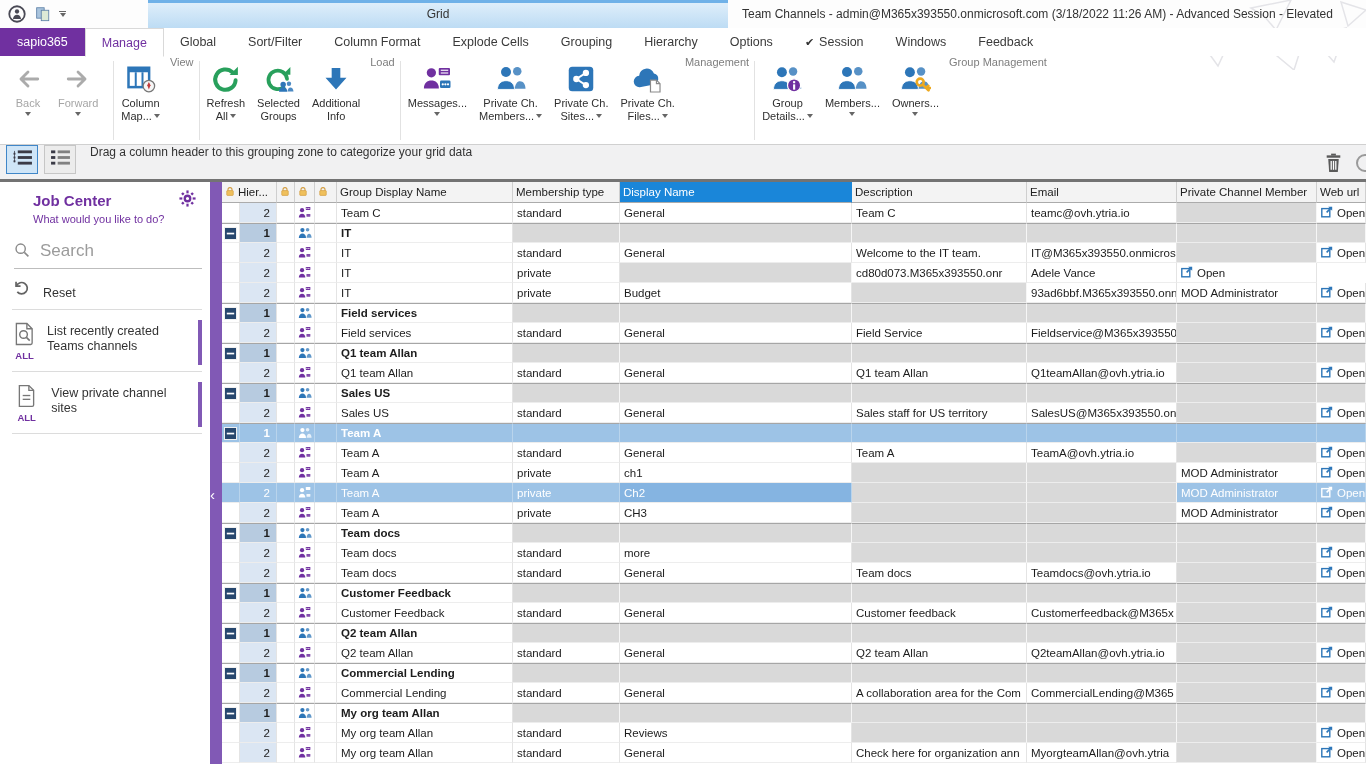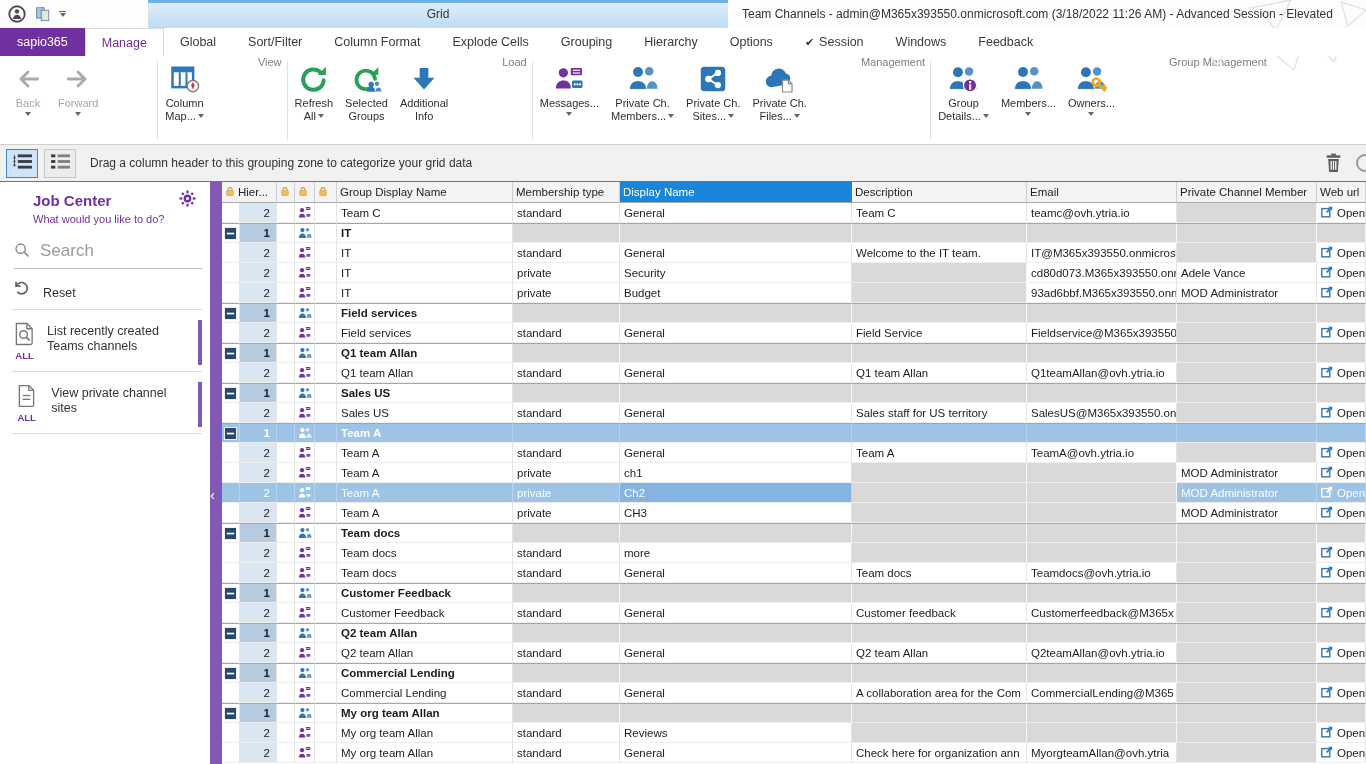--- a/index.html
+++ b/index.html
@@ -29,25 +29,25 @@
   
   .ribbon{height:89px;background:#fff;border-bottom:1px solid #d0d0d0;display:flex;align-items:stretch;padding-left:4px;position:relative;}
   .rgroup{display:flex;flex-direction:row;}
   .rbuttons{flex:1;display:flex;align-items:flex-start;padding-top:3px;}
   .rbtn{min-width:48px;padding:2px 6px 0;display:flex;flex-direction:column;align-items:center;font-size:11px;color:#2f2f2f;cursor:default;}
   .rbtn.disabled{color:#a6a6a6;}
   .rbtn .ric{height:36px;display:flex;align-items:center;justify-content:center;}
   .rlabel{text-align:center;line-height:12.5px;white-space:nowrap;}
   .rlabel .caret{margin-left:2px;vertical-align:2px;}
   .rbtn .below-caret{margin-top:2px;}
-  .rgrouplabel{height:15px;text-align:center;font-size:11px;color:#7e7e7e;white-space:nowrap;padding:0 4px;margin-left:44px;}
+  .rgrouplabel{height:15px;text-align:center;font-size:11px;color:#7e7e7e;white-space:nowrap;padding:0 4px;}
   .rsep{width:1px;background:#e2e2e2;margin:5px 1px 4px;}
 
   
-  .groupingbar{height:37px;background:#f1f1f2;border-bottom:1px solid #737373;display:flex;align-items:center;position:relative;overflow:hidden;}
+  .groupingbar{height:37px;background:#f1f1f2;border-bottom:3px solid #737373;display:flex;align-items:flex-start;position:relative;overflow:hidden;}
   .viewbtn{width:32px;height:29px;display:flex;align-items:center;justify-content:center;margin-left:6px;border:1px solid #c6c6c6;background:#ececec;}
   .viewbtn.sel{background:#cfe5f7;border:1px solid #3f86c8;}
   .gb-text{margin-left:14px;font-size:12px;color:#333;}
   .gb-trash{position:absolute;right:24px;top:8px;}
   .gb-part{position:absolute;right:-8px;top:9px;width:18px;height:18px;border:2px solid #9a9a9a;border-radius:50%;}
 
   
   .main{display:flex;height:582px;}
   .jobcenter{width:210px;background:#fff;position:relative;font-size:12px;}
   .jc-head{display:flex;align-items:center;justify-content:space-between;padding:8px 14px 0 33px;}
@@ -671,23 +671,20 @@
                 <rect x="10.4" y="9.4" width="4.8" height="3.4" rx=".6" fill="#7030a0" opacity=".85"></rect>
               </svg>
             </div>
             <div class="gcell center"></div>
             <div class="gcell ">
               <span>IT</span>
             </div>
             <div class="gcell ">
               <span>private</span>
             </div>
-            <div class="gcell ">
-              <span>Security</span>
-            </div>
             <div class="gcell gray"></div>
             <div class="gcell ">
               <span>cd80d073.M365x393550.onr</span>
             </div>
             <div class="gcell ">
               <span>Adele Vance</span>
             </div>
             <div class="gcell weburl">
               <span><svg width="12" height="12" viewBox="0 0 12 12">
                   <rect x="0.8" y="2.6" width="8" height="8.2" fill="#fff" stroke="#2d76b8" stroke-width="1.4"></rect>

